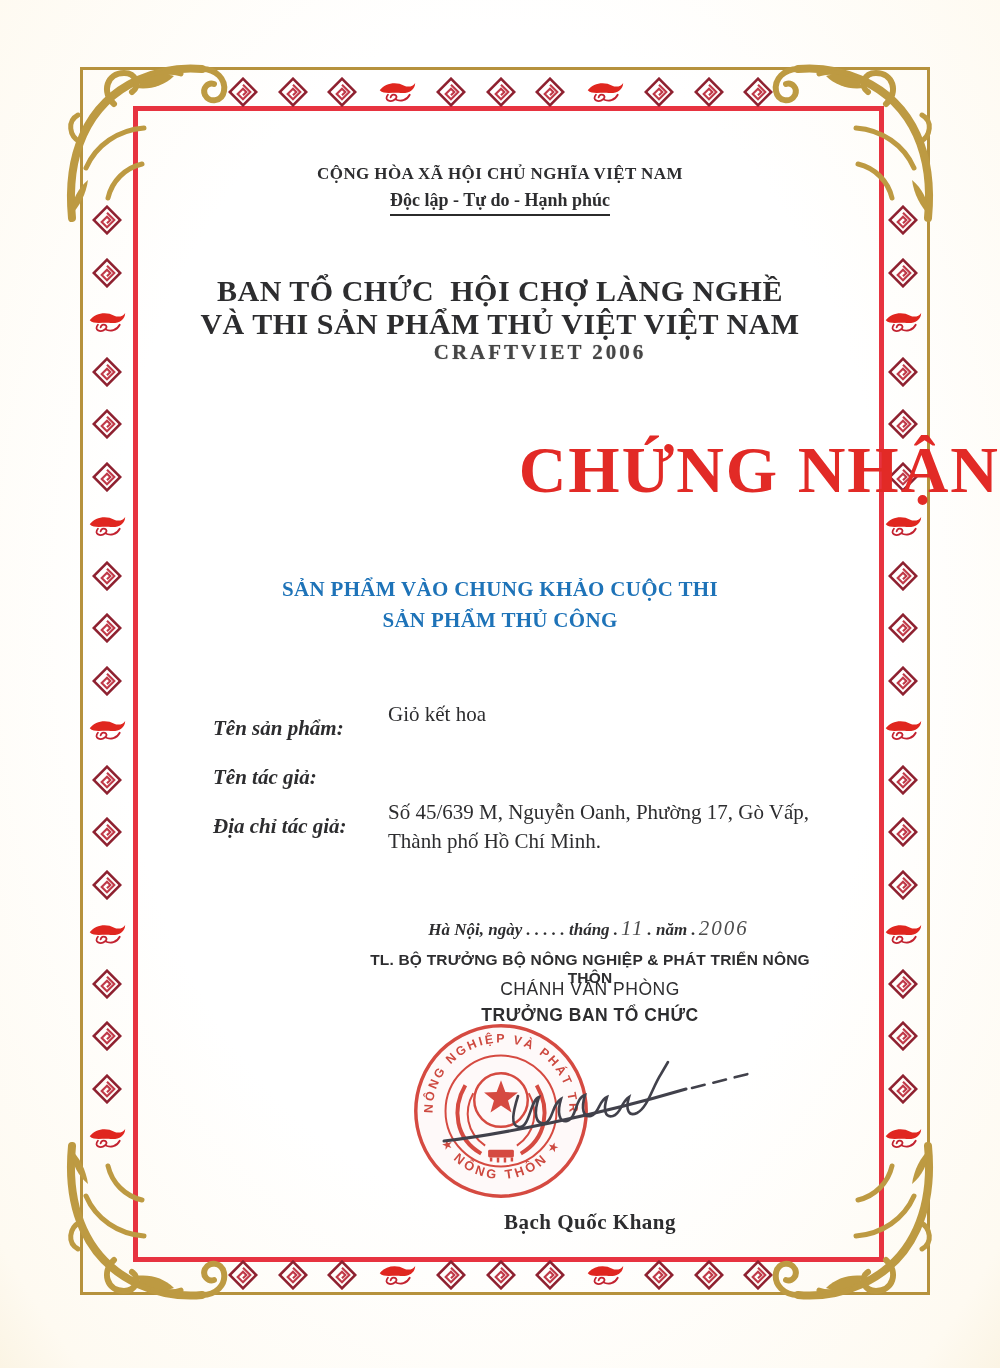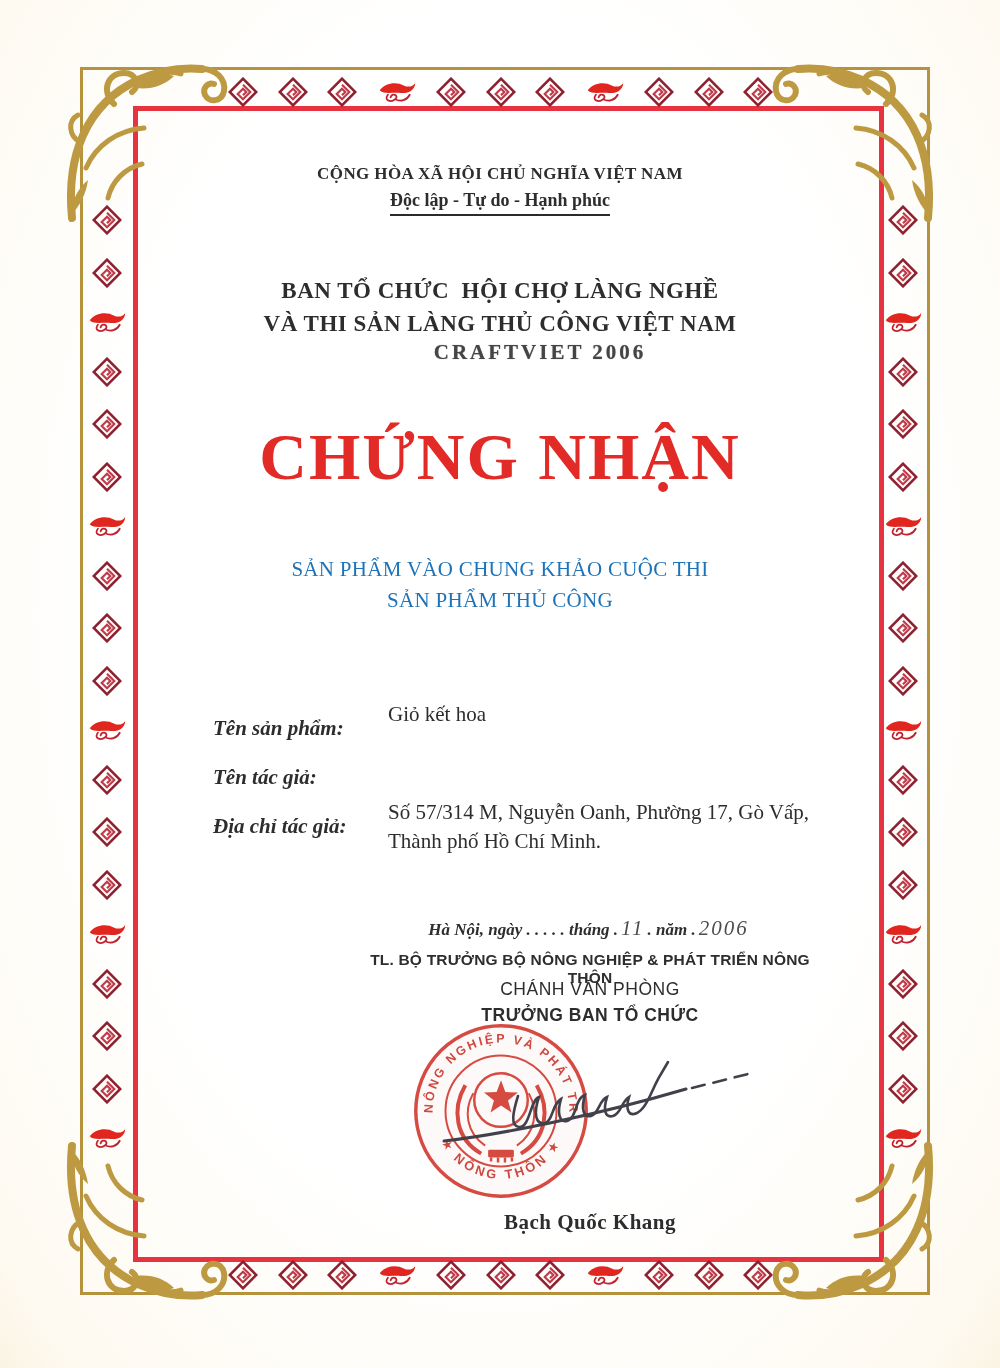--- a/index.html
+++ b/index.html
@@ -24,24 +24,24 @@
   .corner{width:190px;height:190px;}
   .corner.tl{left:52px;top:46px;}
   .corner.tr{left:758px;top:46px;transform:scaleX(-1);}
   .corner.bl{left:52px;top:1128px;transform:scaleY(-1);}
   .corner.br{left:758px;top:1128px;transform:scale(-1,-1);}
   
   .center{left:0;width:1000px;text-align:center;}
   .national-title{top:164px;font-size:17px;font-weight:bold;letter-spacing:.4px;}
   .national-motto{top:190px;font-size:18px;font-weight:bold;}
   .national-motto span{display:inline-block;border-bottom:2.5px solid #2b2b2b;padding-bottom:3px;}
-  .org{top:274px;font-size:23px;font-weight:bold;line-height:33px;white-space:pre-wrap;letter-spacing:.5px;}
+  .org{top:274px;font-size:30px;font-weight:bold;line-height:33px;white-space:pre-wrap;letter-spacing:.5px;}
   .event{top:340px;font-size:21px;font-weight:bold;letter-spacing:3px;color:#454545;text-shadow:0 0 1px #8a8a8a;margin-left:40px;}
-  .big-title{top:419px;font-size:66px;font-weight:bold;color:#e22a26;letter-spacing:2px;}
-  .award{top:554px;font-size:21px;font-weight:normal;color:#1e73b8;line-height:31px;letter-spacing:.3px;}
+  .big-title{top:432px;font-size:66px;font-weight:bold;color:#e22a26;letter-spacing:2px;text-align:right;}
+  .award{top:574px;font-size:21px;font-weight:bold;color:#1e73b8;line-height:31px;letter-spacing:.3px;}
   .fields{left:213px;top:700px;width:640px;font-size:21px;}
   .frow{display:flex;margin-bottom:8px;}
   .flabel{width:175px;font-weight:bold;font-style:italic;flex:0 0 175px;margin-top:16px;}
   .fvalue{line-height:29px;}
   .sign-col{left:360px;width:460px;text-align:center;}
   .dateline{top:916px;font-size:17px;font-weight:bold;font-style:italic;}
   .typed{font-size:21px;font-weight:normal;color:#4d4d4d;letter-spacing:2px;font-style:italic;margin:1px 3px;}
   .authority{top:951px;font-size:15.5px;font-family:"Liberation Sans","DejaVu Sans",sans-serif;font-weight:bold;letter-spacing:.2px;}
   .position1{top:979px;font-size:17.5px;font-family:"Liberation Sans","DejaVu Sans",sans-serif;font-weight:normal;letter-spacing:.5px;}
   .position2{top:1005px;font-size:17.5px;font-family:"Liberation Sans","DejaVu Sans",sans-serif;font-weight:bold;letter-spacing:.5px;}
@@ -283,38 +283,38 @@
   <svg class="abs corner bl" viewBox="0 0 190 190">
       <use href="#corner-flourish"></use>
     </svg>
   <svg class="abs corner br" viewBox="0 0 190 190">
       <use href="#corner-flourish"></use>
     </svg>
 
   <div class="abs center national-title">CỘNG HÒA XÃ HỘI CHỦ NGHĨA VIỆT NAM</div>
   <div class="abs center national-motto"><span>Độc lập - Tự do - Hạnh phúc</span></div>
 
-  <div class="abs center org"><span>BAN TỔ CHỨC  HỘI CHỢ LÀNG NGHỀ</span><br><span>VÀ THI SẢN LÀNG THỦ CÔNG VIỆT NAM</span></div>
+  <div class="abs center org"><span>BAN TỔ CHỨC  HỘI CHỢ LÀNG NGHỀ</span><br><span>VÀ THI SẢN PHẨM THỦ VIỆT VIỆT NAM</span></div>
   <div class="abs center event">CRAFTVIET 2006</div>
 
   <div class="abs center big-title">CHỨNG NHẬN</div>
 
   <div class="abs center award"><span>SẢN PHẨM VÀO CHUNG KHẢO CUỘC THI</span><br><span>SẢN PHẨM THỦ CÔNG</span></div>
 
   <div class="abs fields">
     <div class="frow">
       <div class="flabel">Tên sản phẩm:</div>
       <div class="fvalue">Giỏ kết hoa</div>
     </div>
     <div class="frow">
       <div class="flabel">Tên tác giả:</div>
     </div>
     <div class="frow">
       <div class="flabel">Địa chỉ tác giả:</div>
-      <div class="fvalue"><span>Số 57/314 M, Nguyễn Oanh, Phường 17, Gò Vấp,</span><br><span>Thành phố Hồ Chí Minh.</span></div>
+      <div class="fvalue"><span>Số 45/639 M, Nguyễn Oanh, Phường 17, Gò Vấp,</span><br><span>Thành phố Hồ Chí Minh.</span></div>
     </div>
   </div>
 
   <div class="abs sign-col dateline">
     <span>Hà Nội, ngày . . . . . tháng .</span><span class="typed">11</span><span>. năm .</span><span class="typed">2006</span>
   </div>
 
   <div class="abs sign-col authority">TL. BỘ TRƯỞNG BỘ NÔNG NGHIỆP &amp; PHÁT TRIỂN NÔNG THÔN</div>
   <div class="abs sign-col position1">CHÁNH VĂN PHÒNG</div>
   <div class="abs sign-col position2">TRƯỞNG BAN TỔ CHỨC</div>

